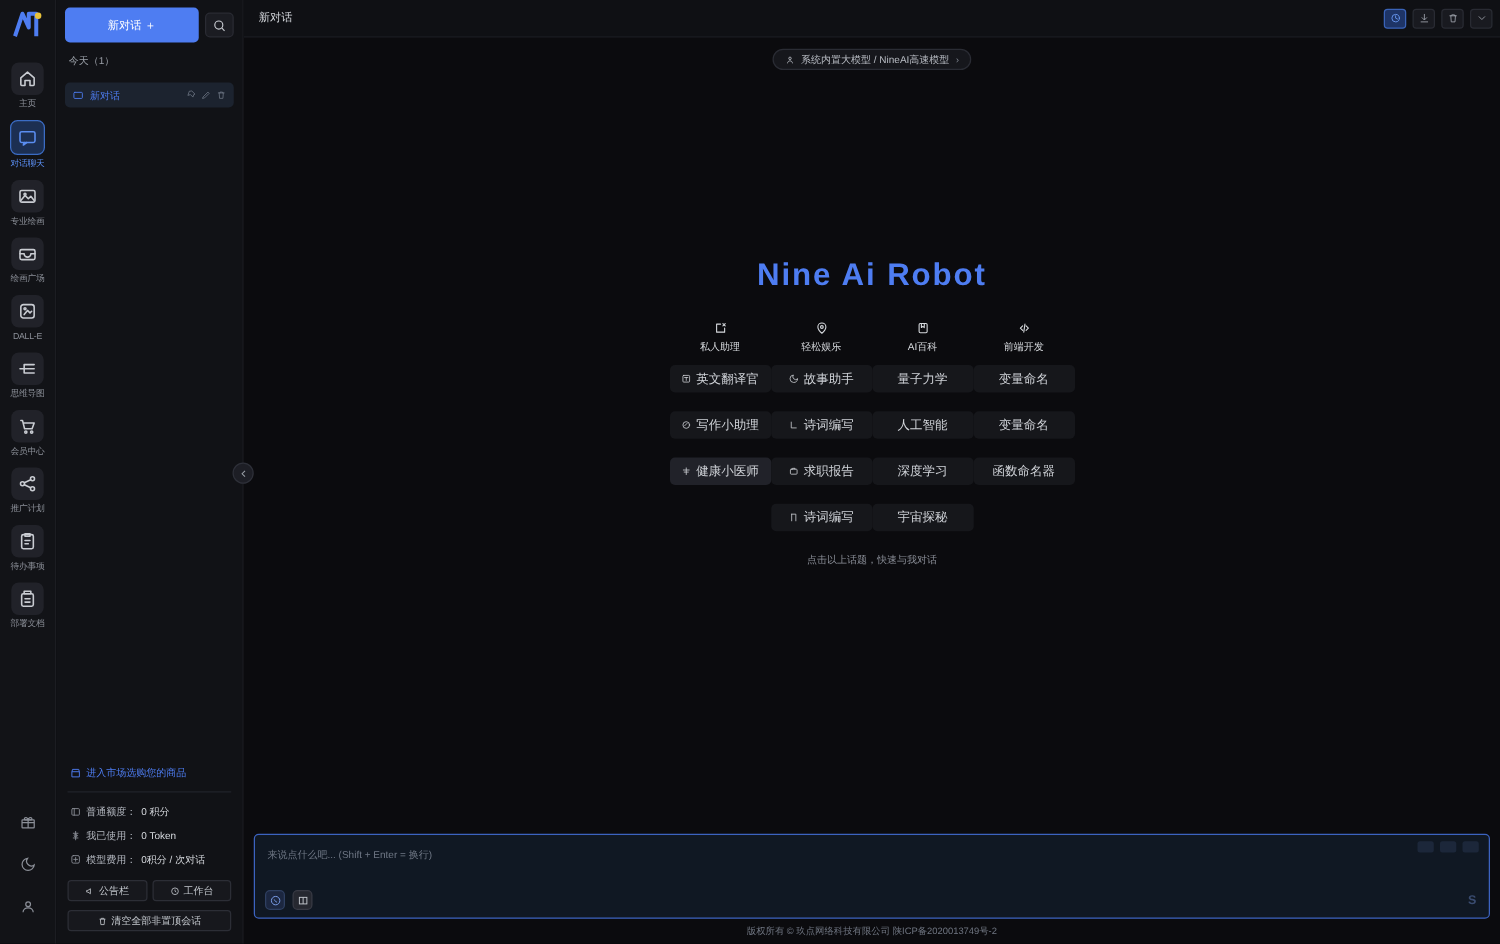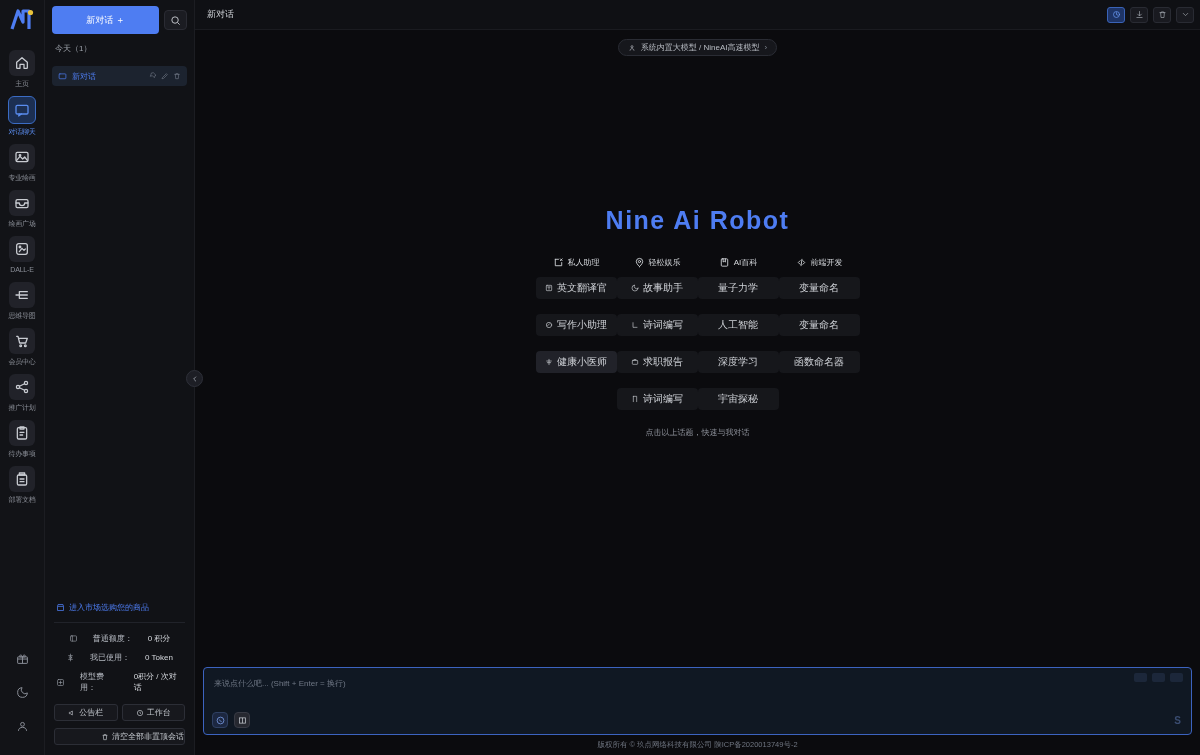--- a/index.html
+++ b/index.html
@@ -90,36 +90,36 @@
   .convo-actions { display: flex; gap: 4px; color: #6f7785; }
   .convo-actions span { cursor: pointer; display: flex; }
 
   .convo-bottom { margin-top: auto; padding: 0 9px 10px 9px; }
   .market-link {
     display: flex; align-items: center; gap: 4px;
     font-size: 8px; color: #4e7df2; padding: 6px 2px 9px 2px;
     border-bottom: 1px solid #21232a; cursor: pointer;
   }
   .stats { padding: 10px 2px 8px 2px; display: flex; flex-direction: column; gap: 8px; }
-  .stat-row { display: flex; align-items: center; gap: 15px; font-size: 8px; color: #b4b8c0; justify-content: center; }
+  .stat-row { display: flex; align-items: center; gap: 4px; font-size: 8px; color: #b4b8c0; }
   .stat-row .sic { color: #8b8f98; display: flex; }
   .stat-val { color: #d6d9de; }
   .btn-pair { display: flex; gap: 4px; margin-top: 3px; }
   .mini-btn {
     flex: 1; height: 17px; border-radius: 3px;
     background: #17181d; border: 1px solid #2c2e36;
     font-size: 8px; color: #c3c7cd; cursor: pointer;
     display: flex; align-items: center; justify-content: center; gap: 3px;
     font-family: inherit;
   }
   .wide-btn {
     width: 100%; height: 17px; margin-top: 7px; border-radius: 3px;
     background: #17181d; border: 1px solid #2c2e36;
     font-size: 8px; color: #c3c7cd; cursor: pointer;
-    display: flex; align-items: center; justify-content: flex-end; gap: 3px;
+    display: flex; align-items: center; justify-content: center; gap: 3px;
     font-family: inherit;
   }
   .collapse-handle {
     position: absolute; right: -9px; top: 370px;
     width: 17px; height: 17px; border-radius: 50%;
     background: #1d1e25; border: 1px solid #2e3039;
     display: flex; align-items: center; justify-content: center;
     color: #9ba0a8; font-size: 8px; cursor: pointer; z-index: 5;
   }
 
@@ -153,21 +153,21 @@
 
   .hero { flex: 1; display: flex; flex-direction: column; align-items: center; padding-top: 150px; }
   .hero-title {
     font-size: 25px; font-weight: bold; color: #4e7df2;
     letter-spacing: 1.5px; margin-bottom: 22px;
   }
   .cat-grid {
     display: grid; grid-template-columns: repeat(4, 81px);
     column-gap: 0px; justify-items: center;
   }
-  .cat-head { display: flex; flex-direction: row; align-items: center; gap: 4px; padding-bottom: 9px; }
+  .cat-head { display: flex; flex-direction: column; align-items: center; gap: 4px; padding-bottom: 9px; }
   .cat-icon { color: #d7dade; display: flex; }
   .cat-name { font-size: 8px; color: #d7dade; }
   .chip {
     width: 81px; height: 22px; border-radius: 4px;
     background: #16171b; display: flex; align-items: center;
     justify-content: center; gap: 4px;
     font-size: 10px; color: #d0d3d8; cursor: pointer;
     margin-bottom: 15px;
     font-family: Liberation Mono, monospace;
   }

